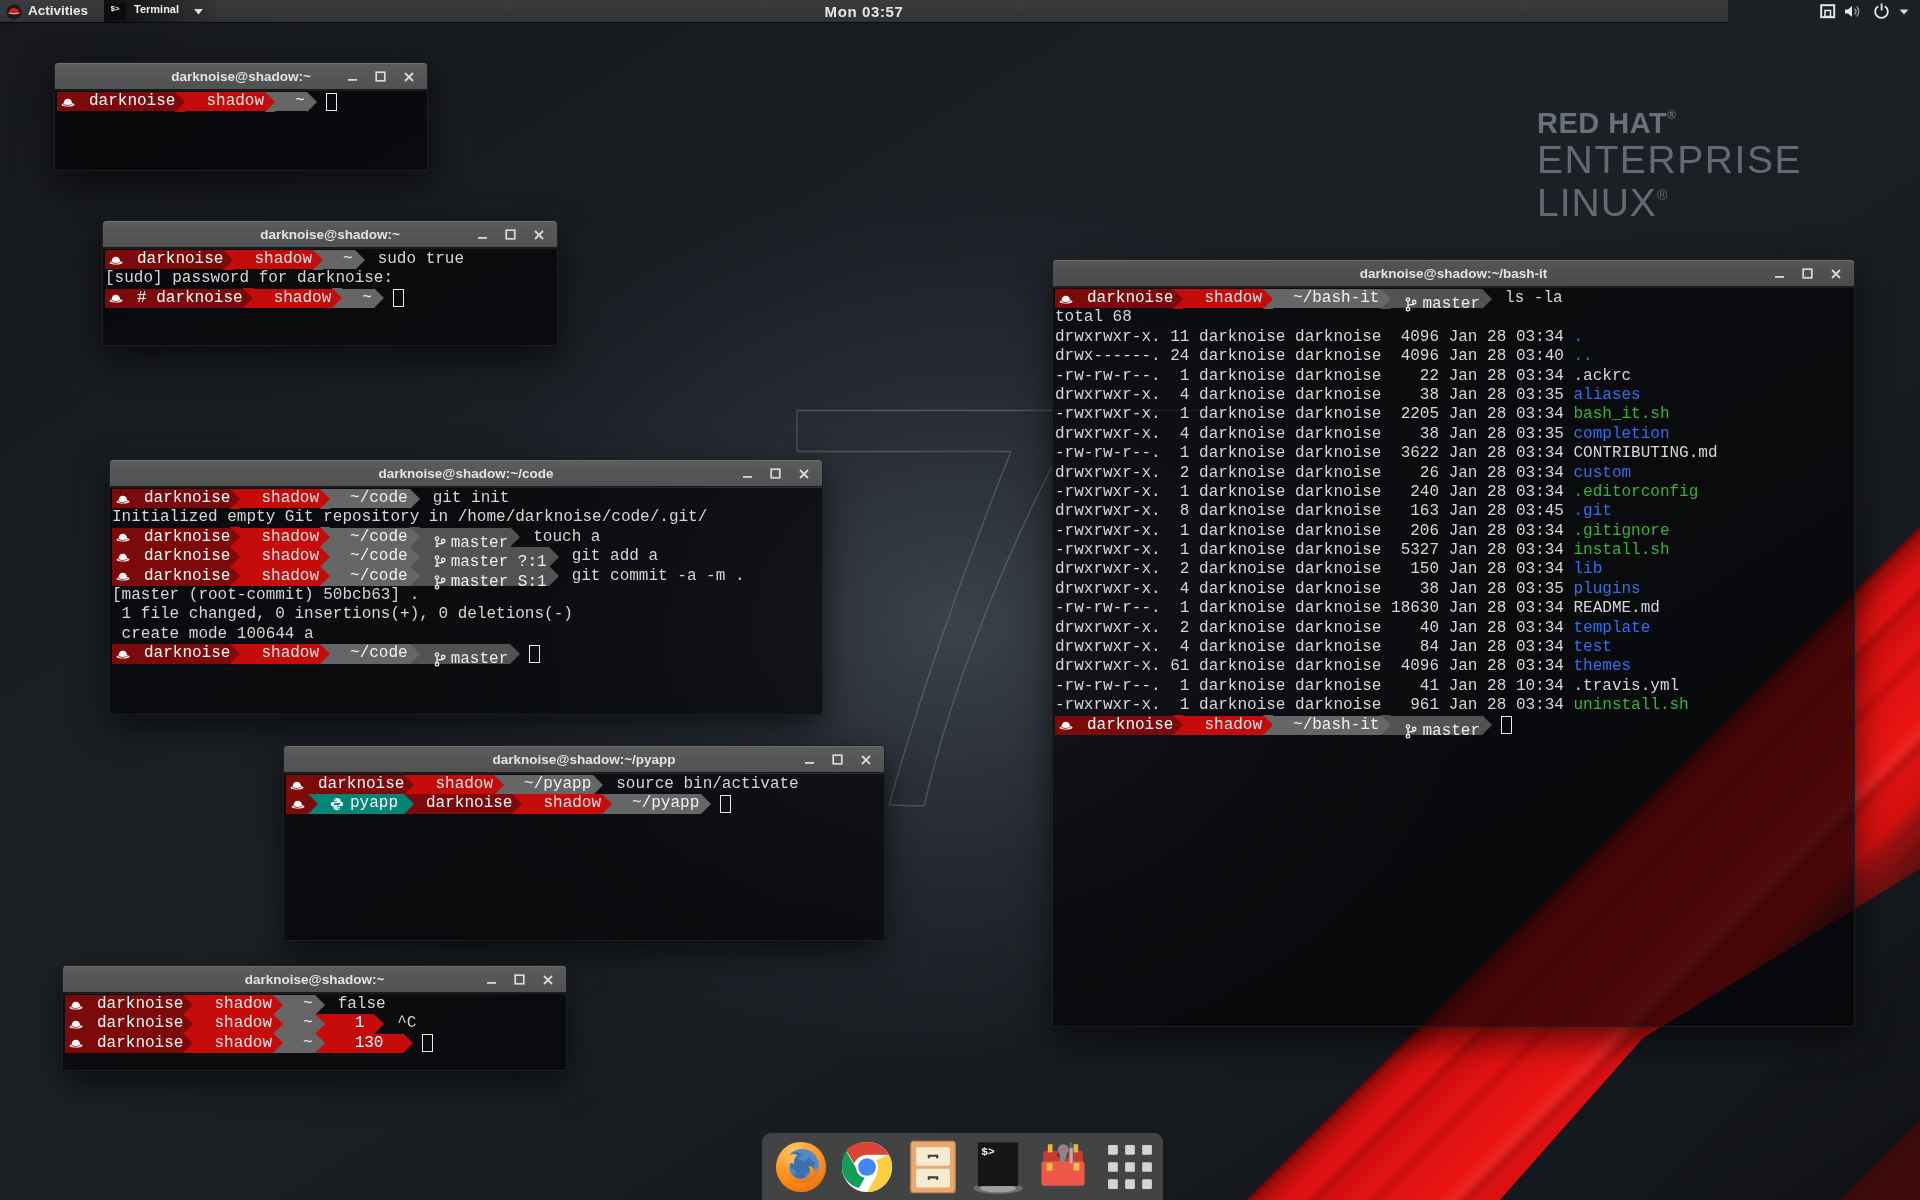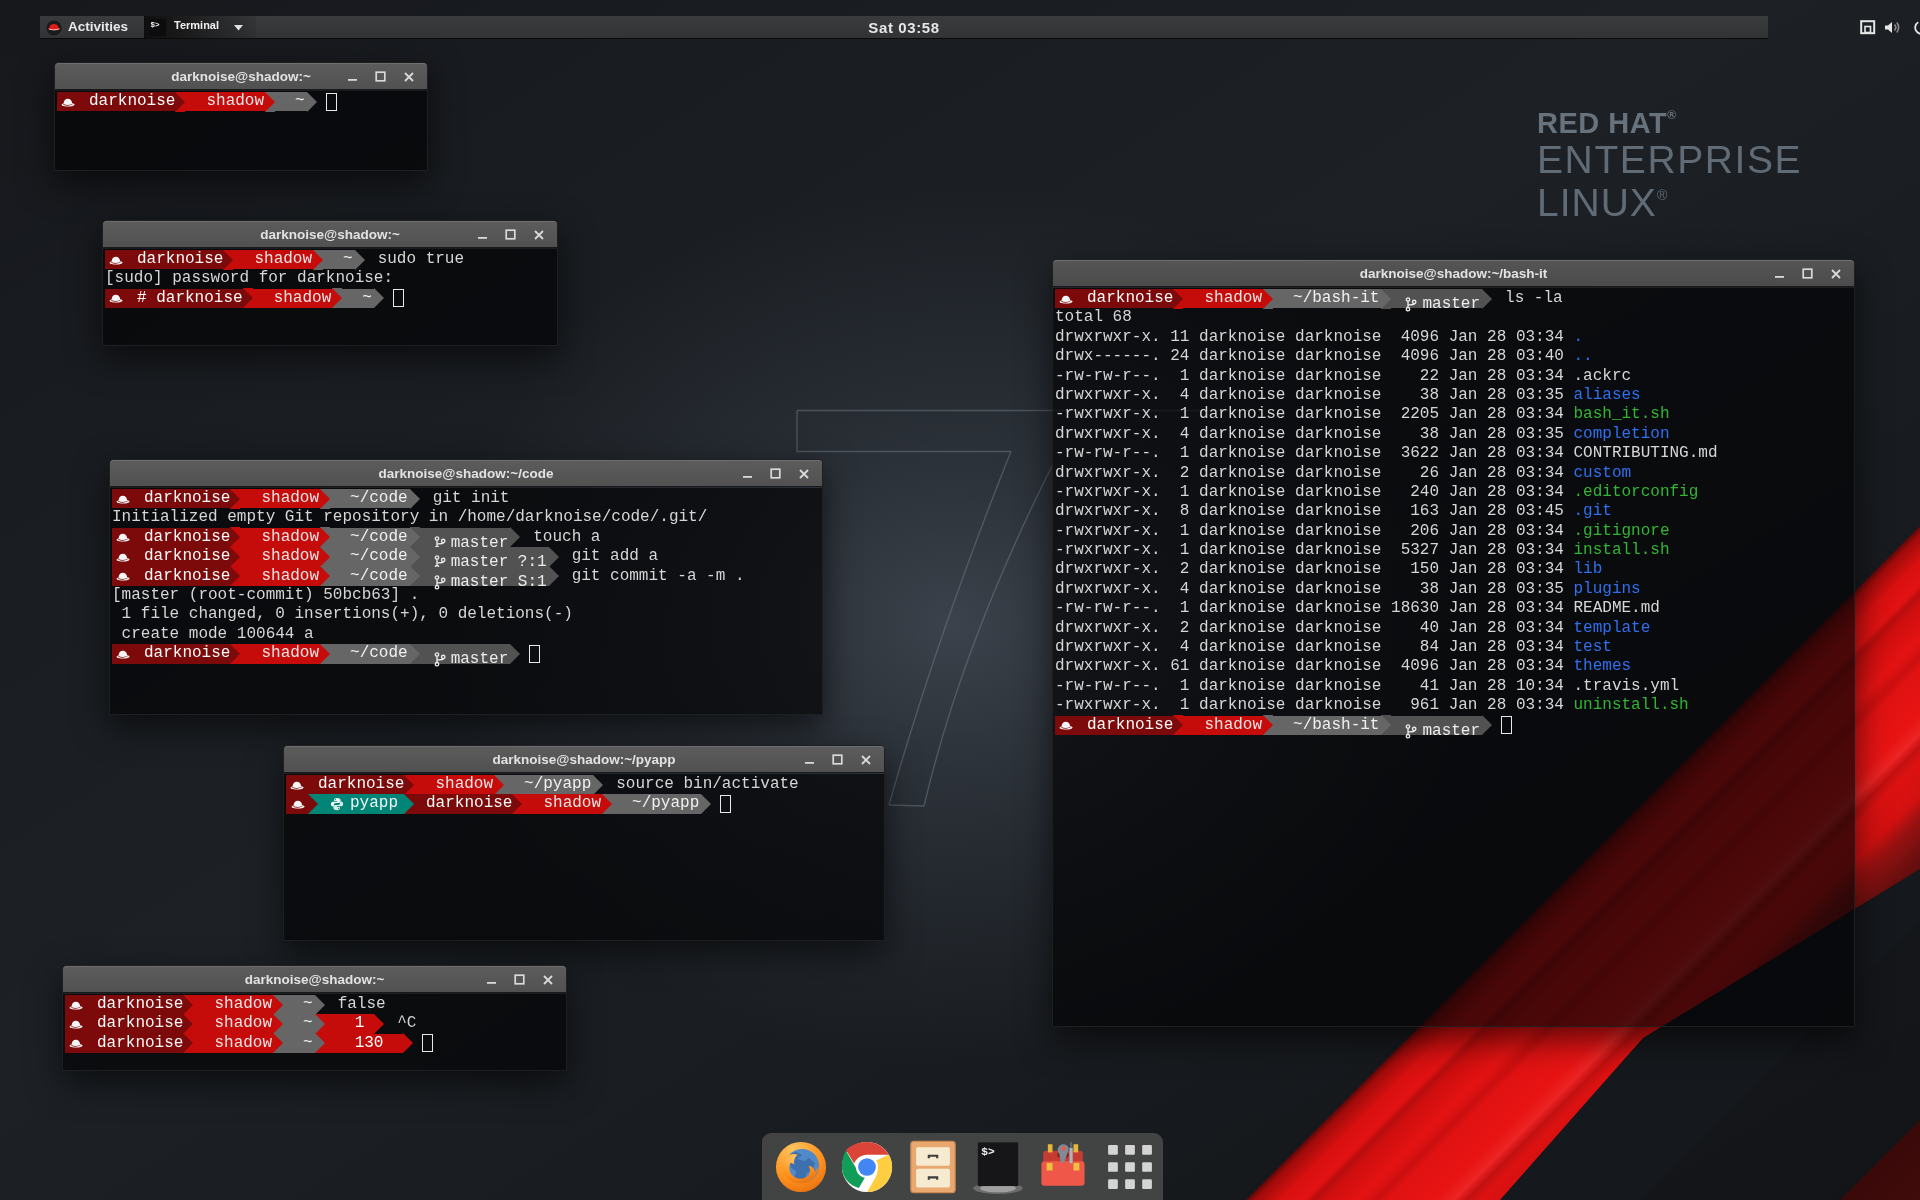--- a/index.html
+++ b/index.html
@@ -1,21 +1,21 @@
 <!DOCTYPE html>
 <html><head>
 <meta charset="utf-8">
 <style>
   * { margin:0; padding:0; box-sizing:border-box; }
   html,body { width:1920px; height:1200px; overflow:hidden; }
   body { position:relative; background:#1d2025; font-family:"Liberation Sans", sans-serif; -webkit-font-smoothing:antialiased; }
   #wall { position:absolute; inset:0; }
   
-  #topbar { position:absolute; left:0; top:16px; width:1728px; height:23px;
-    background:linear-gradient(#3a3b3d,#323335); border-bottom:1px solid #0a0a0a; z-index:50;margin-left:40px; }
+  #topbar { position:absolute; left:0; top:0; width:1728px; height:23px;
+    background:linear-gradient(#3a3b3d,#323335); border-bottom:1px solid #0a0a0a; z-index:50; }
   #topbar .act { position:absolute; left:28px; top:3px; color:#e8e8e8; font-size:13.5px; font-weight:bold; }
   #appgrad { position:absolute; left:104px; top:0; width:112px; height:23px;
     background:linear-gradient(to right, rgba(10,10,10,0.9), rgba(30,30,30,0.15)); }
   #appname { position:absolute; left:134px; top:3px; color:#f0f0f0; font-size:11px; font-weight:bold; }
   #clock { position:absolute; left:0; right:0; top:2.5px; text-align:center; color:#e6e6e6; font-size:15px; font-weight:bold; letter-spacing:0.6px; }
   
   .win { position:absolute; box-shadow:0 12px 34px rgba(0,0,0,0.6); border:1px solid #1e1f21; border-radius:5px 5px 0 0; }
   .tbar { height:27px; background:linear-gradient(#5c5c5c,#515151); border-bottom:1px solid #191919;
     position:relative; text-align:center; box-shadow:inset 0 1px 0 #6e6e6e; border-radius:4px 4px 0 0; }
   .tbar .ttl { color:#e2e2e2; font-size:13.5px; font-weight:bold; line-height:27px; }
@@ -121,21 +121,21 @@
   <span class="act">Activities</span>
   <div id="appgrad"></div>
   <svg style="position:absolute;left:109px;top:3px" width="17" height="17" viewBox="0 0 17 17">
     <rect x="0" y="0" width="17" height="17" fill="#0c0c0e"></rect>
     <text x="1.5" y="7.5" font-family="Liberation Mono, monospace" font-size="7.5" font-weight="bold" fill="#f5f5f5">$&gt;</text>
   </svg>
   <span id="appname">Terminal</span>
   <svg style="position:absolute;left:194px;top:9px" width="9" height="6" viewBox="0 0 9 6">
       <path d="M0 0 h9 l-4.5 5.6z" fill="#e0e0e0"></path>
     </svg>
-  <div id="clock">Sat 03:58</div>
+  <div id="clock">Mon 03:57</div>
   <g></g>
   <svg style="position:absolute;left:1820px;top:4px" width="16" height="15" viewBox="0 0 16 15">
     <rect x="1.2" y="1.2" width="13" height="12" fill="none" stroke="#e6e6e6" stroke-width="2"></rect>
     <rect x="5" y="6.5" width="5.5" height="6" fill="none" stroke="#e6e6e6" stroke-width="1.6"></rect>
   </svg>
   <svg style="position:absolute;left:1844px;top:4px" width="17" height="15" viewBox="0 0 17 15">
     <path d="M1 5.5 h3 l4-3.6 v11.2 l-4-3.6 h-3 z" fill="#e6e6e6"></path>
     <path d="M10.5 4.5 a4.5 4.5 0 0 1 0 6 M12.8 2.6 a7.5 7.5 0 0 1 0 9.8" stroke="#8a8a8a" stroke-width="1.6" fill="none"></path>
   </svg>
   <svg style="position:absolute;left:1874px;top:3px" width="15" height="16" viewBox="0 0 15 16">

